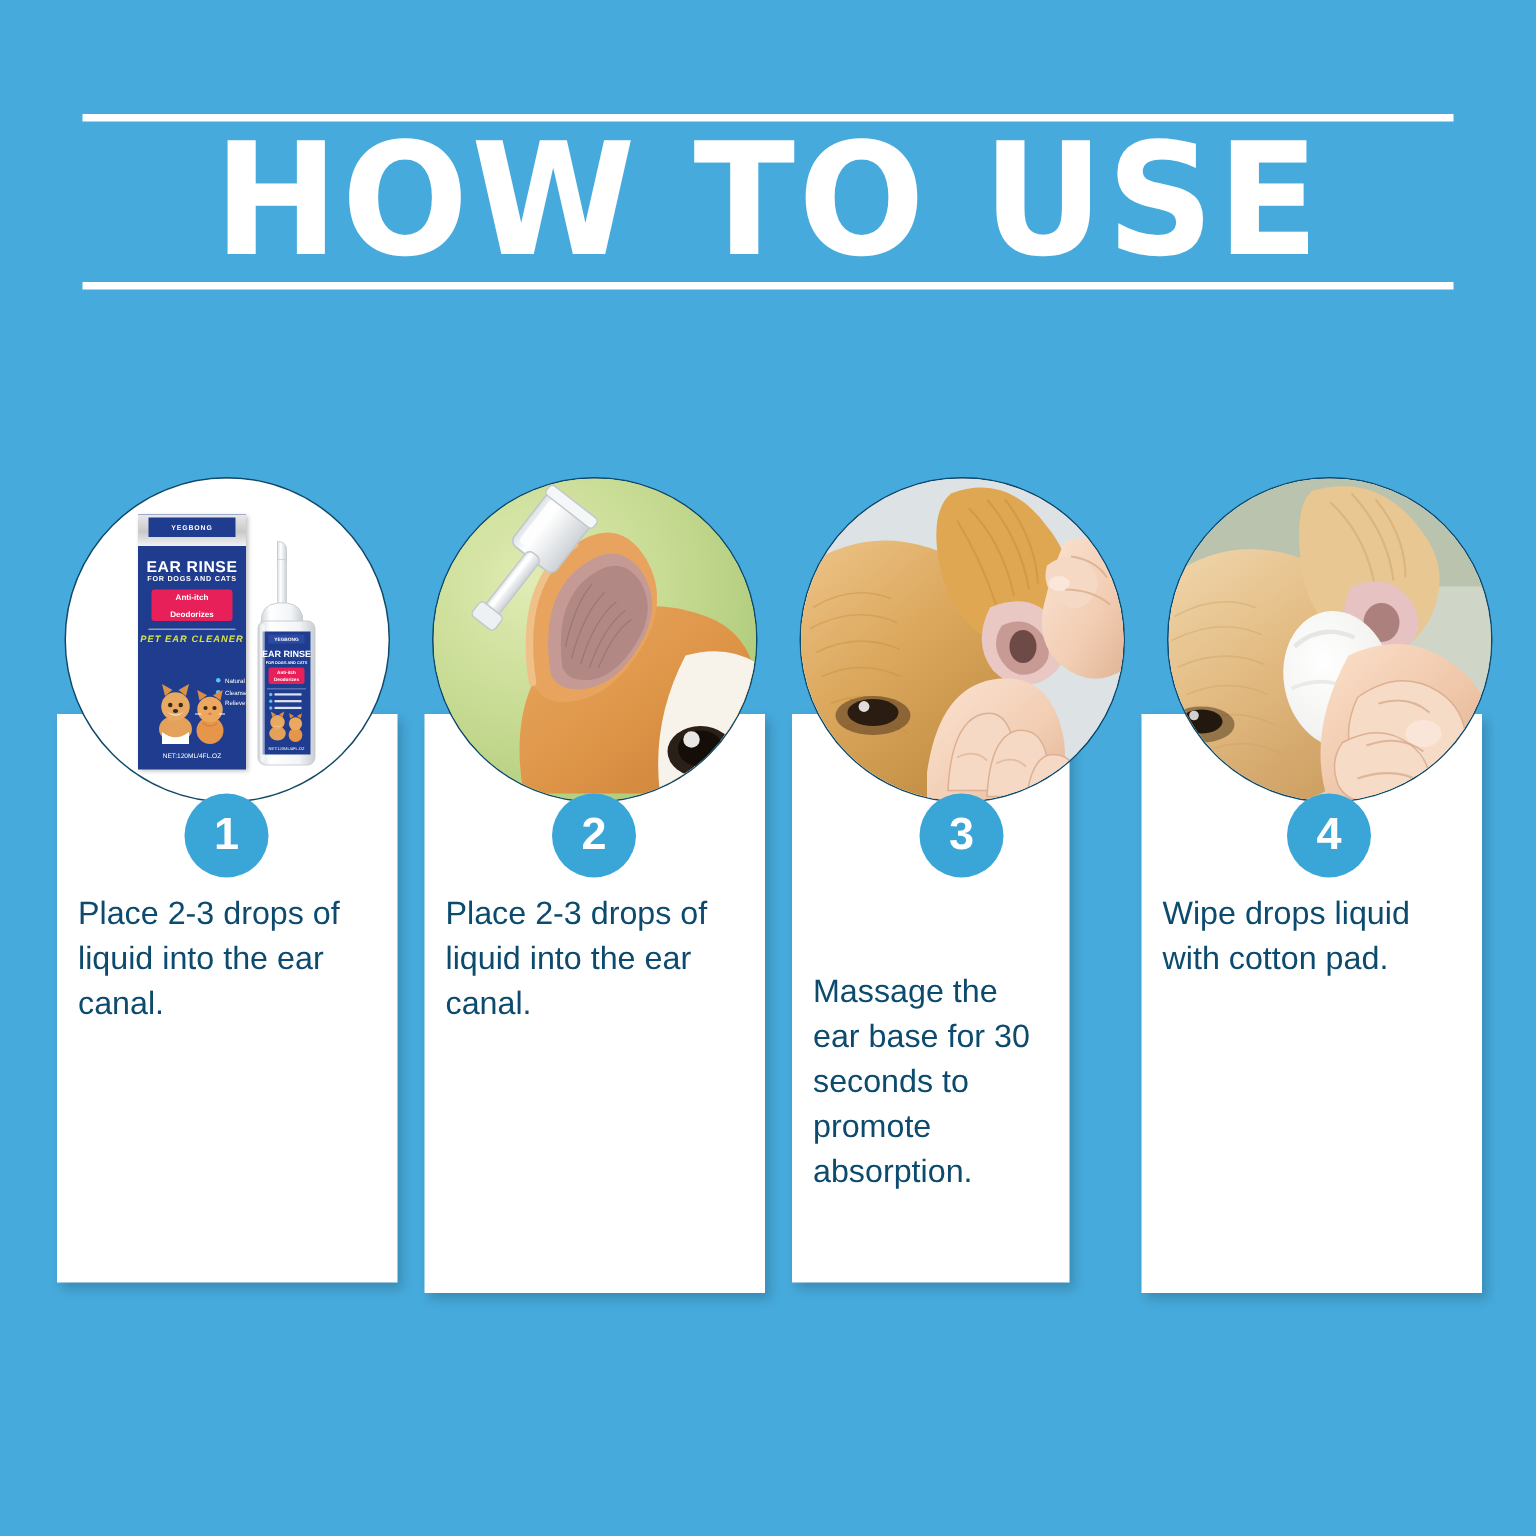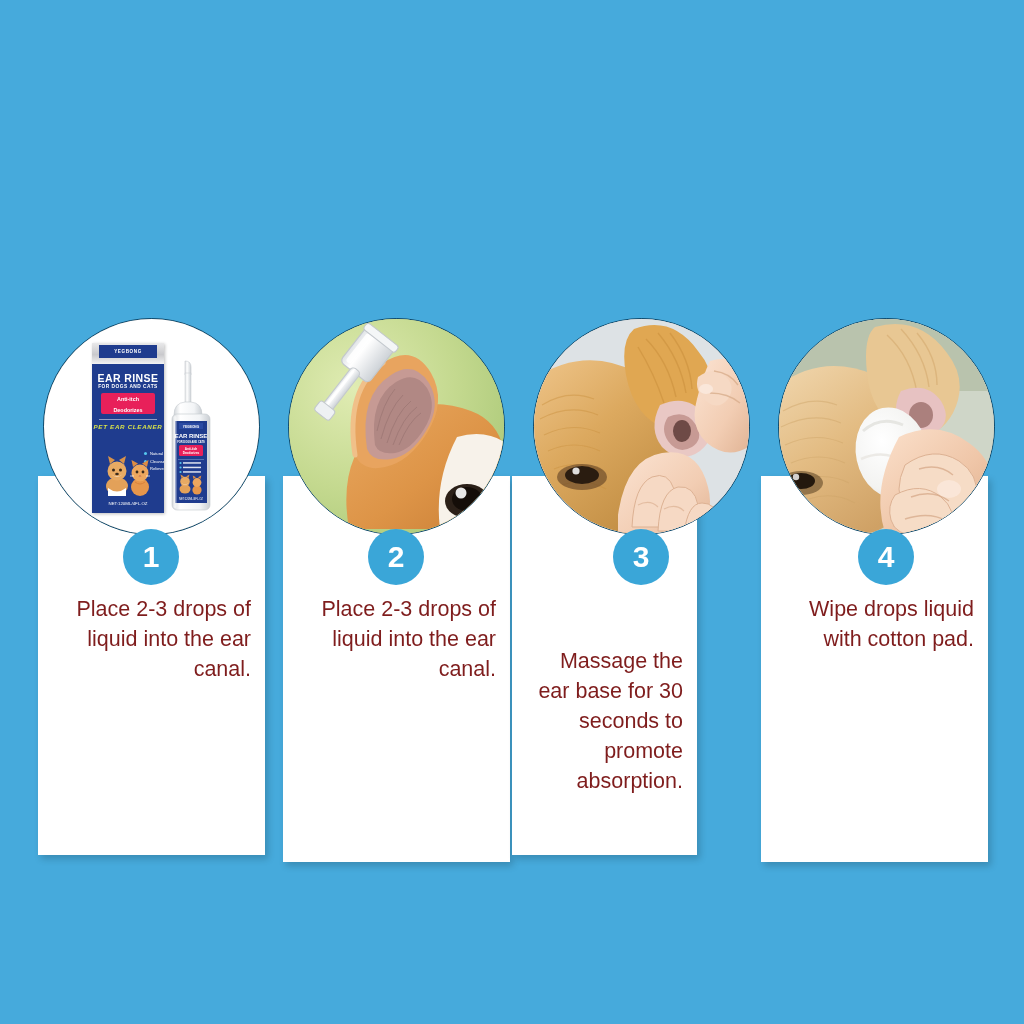--- a/index.html
+++ b/index.html
@@ -25,26 +25,26 @@
     white-space:nowrap;
   }
 
   
   .card{
     position:absolute;background:#ffffff;
     box-shadow:3px 4px 7px rgba(0,0,0,0.18);
   }
   .card.c1{left:38px;  top:476px;width:227px;height:379px;}
   .card.c2{left:283px; top:476px;width:227px;height:386px;}
-  .card.c3{left:512px; top:476px;width:185px;height:379px;}
+  .card.c3{left:528px; top:476px;width:185px;height:379px;}
   .card.c4{left:761px; top:476px;width:227px;height:386px;}
 
   .caption{
     position:absolute;left:14px;right:14px;
-    text-align:right;color:#7f1d1d;
+    text-align:left;color:#0c4a6e;
     font-size:21.5px;line-height:30px;
   }
   .cap-a{top:118px;}
   .cap-b{top:170px;}
   .cap-c{top:118px;}
 
   
   .circle{
     position:absolute;width:217px;height:217px;border-radius:50%;
     border:1px solid #0c4a6e;box-sizing:border-box;overflow:hidden;
@@ -110,20 +110,25 @@
 
   
   .scene3{position:absolute;left:0;top:0;width:217px;height:217px;background:#d9dee0;}
   .scene4{position:absolute;left:0;top:0;width:217px;height:217px;background:#cfd6c8;}
 </style>
 </head>
 <body>
 
 <div class="stage">
 
+  <div class="header">
+    <div class="rule top"></div>
+    <div class="title">HOW TO USE</div>
+    <div class="rule bottom"></div>
+  </div>
 
   <div class="card c1">
     <div class="caption cap-a">Place 2-3 drops of liquid into the ear canal.</div>
   </div>
   <div class="card c2">
     <div class="caption cap-a">Place 2-3 drops of liquid into the ear canal.</div>
   </div>
   <div class="card c3">
     <div class="caption cap-b">Massage the ear base for 30 seconds to promote absorption.</div>
   </div>

